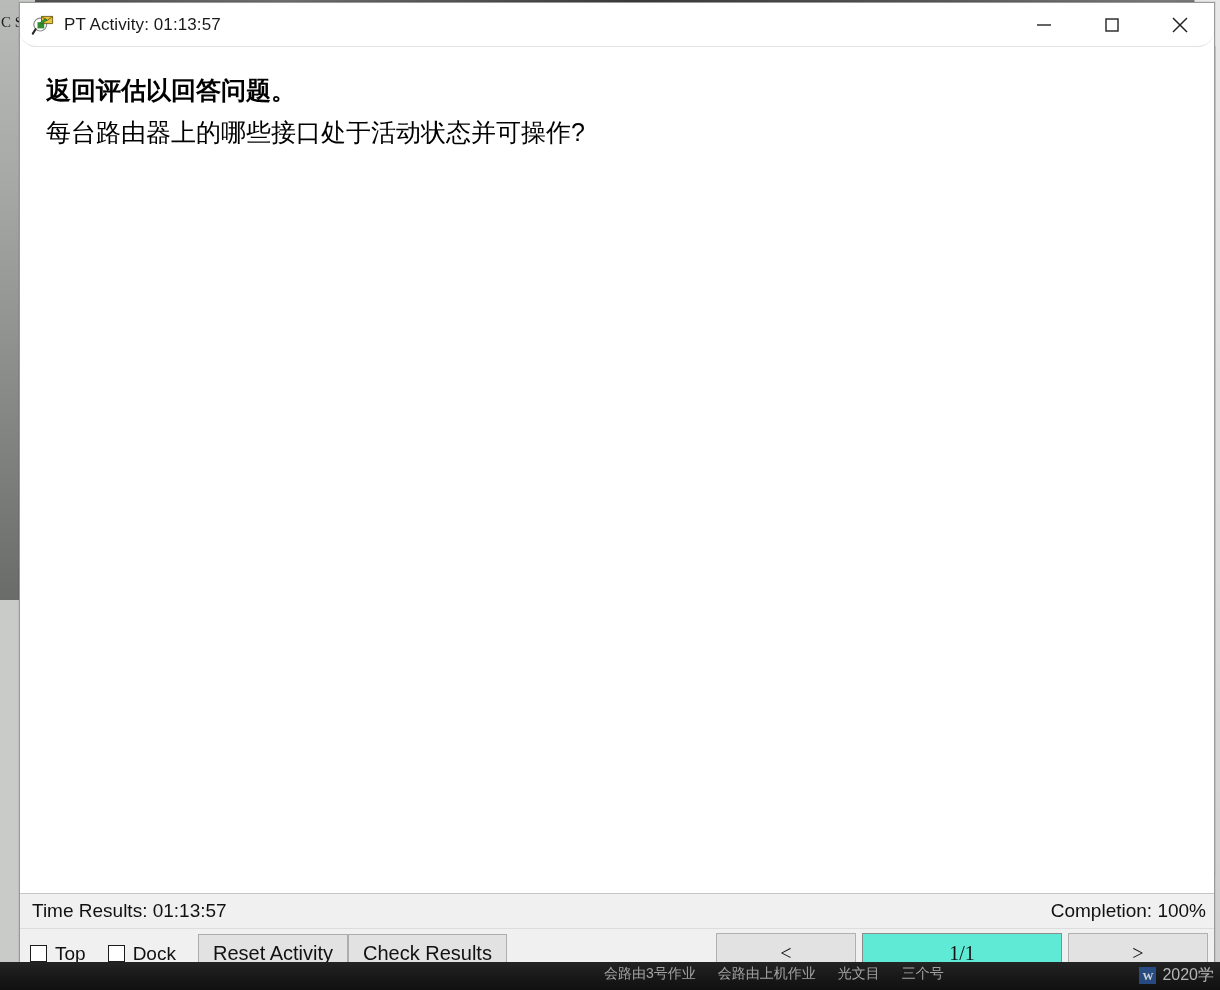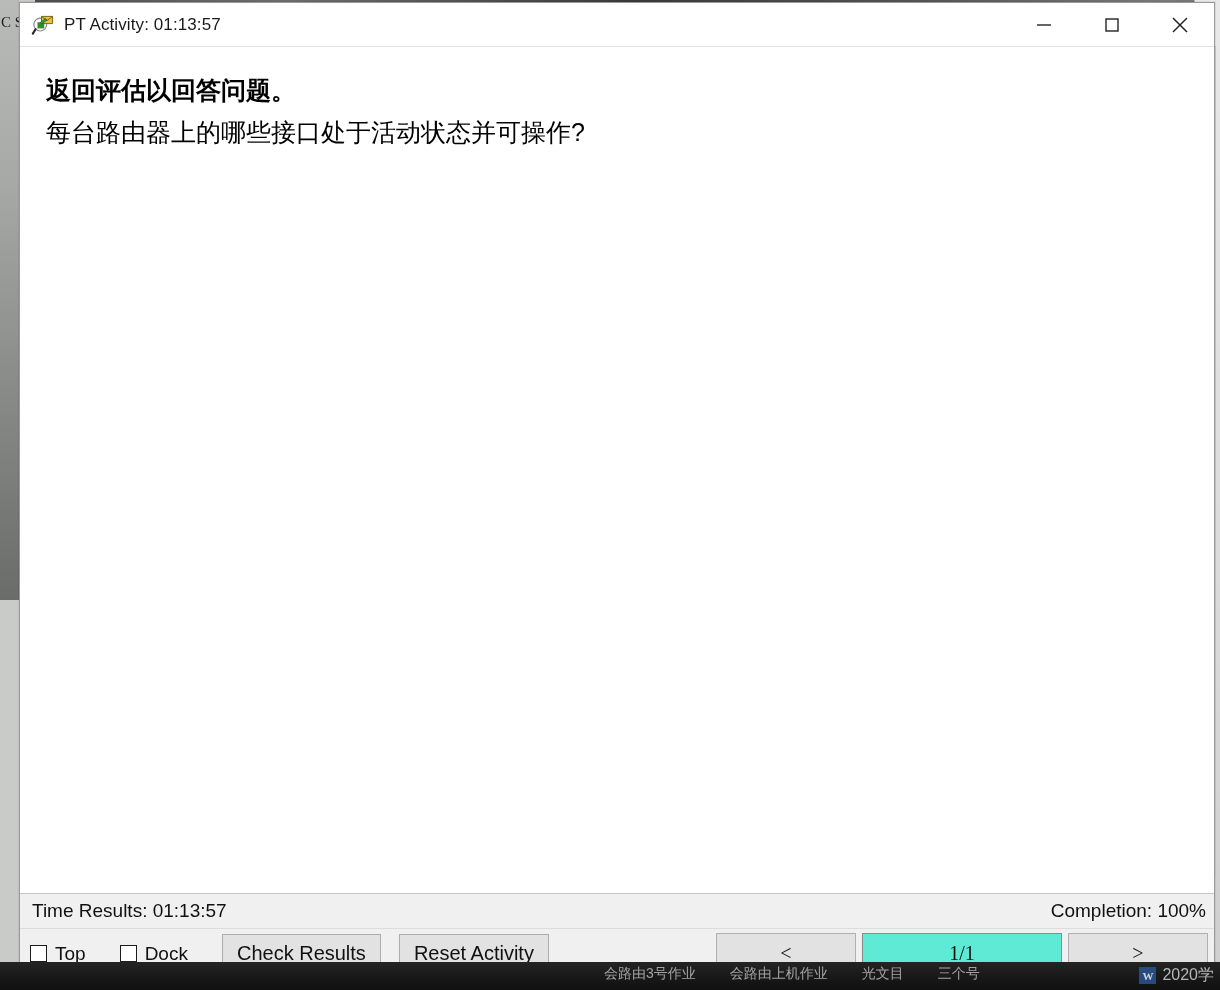--- a/index.html
+++ b/index.html
@@ -77,21 +77,21 @@
     position: absolute;
     left: 0; bottom: 0;
     width: 1220px; height: 28px;
     background: linear-gradient(180deg,#242424 0%, #1b1b1b 40%, #101010 100%);
     overflow: hidden;
   }
   #taskbar .tb-items {
     position: absolute;
     left: 604px; top: 3px;
     display: flex;
-    gap: 34px;
+    gap: 22px;
     filter: blur(0.6px);
     opacity: .72;
   }
   #taskbar .tb-item {
     font-size: 14px;
     color: #d7d7d7;
     white-space: nowrap;
     font-family: "Liberation Sans", sans-serif;
   }
   #taskbar .tb-right {
@@ -128,20 +128,21 @@
 
   
   #titlebar {
     height: 44px;
     flex: 0 0 44px;
     background: #ffffff;
     display: flex;
     align-items: center;
     border-bottom: 1px solid #e2e2e2;
     position: relative;
+    border-radius: 16px;
   }
   #app-icon {
     position: relative;
     width: 24px; height: 24px;
     margin-left: 11px;
     flex: 0 0 24px;
   }
   #title-text {
     margin-left: 9px;
     font-size: 17px;
@@ -199,21 +200,21 @@
 
   
   #toolbar {
     flex: 0 0 50px;
     height: 50px;
     background: #f0f0f0;
     border-top: 1px solid #dcdcdc;
     display: flex;
     align-items: center;
     padding: 0 6px 0 10px;
-    gap: 12px;
+    gap: 0;
   }
   .chk-wrap {
     display: flex;
     align-items: center;
     gap: 8px;
     margin-right: 22px;
     cursor: default;
   }
   .chk-box {
     width: 17px; height: 17px;
@@ -330,22 +331,22 @@
     <div id="toolbar">
       <div class="chk-wrap">
         <span class="chk-box"></span>
         <span class="chk-label">Top</span>
       </div>
       <div class="chk-wrap">
         <span class="chk-box"></span>
         <span class="chk-label">Dock</span>
       </div>
 
+      <button class="tb-button" id="btn-reset">Reset Activity</button>
       <button class="tb-button" id="btn-check">Check Results</button>
-      <button class="tb-button" id="btn-reset">Reset Activity</button>
 
       <div class="nav-group">
         <button class="nav-btn">&lt;</button>
         <div id="page-indicator">1/1</div>
         <button class="nav-btn">&gt;</button>
       </div>
     </div>
 
   </div>
 

